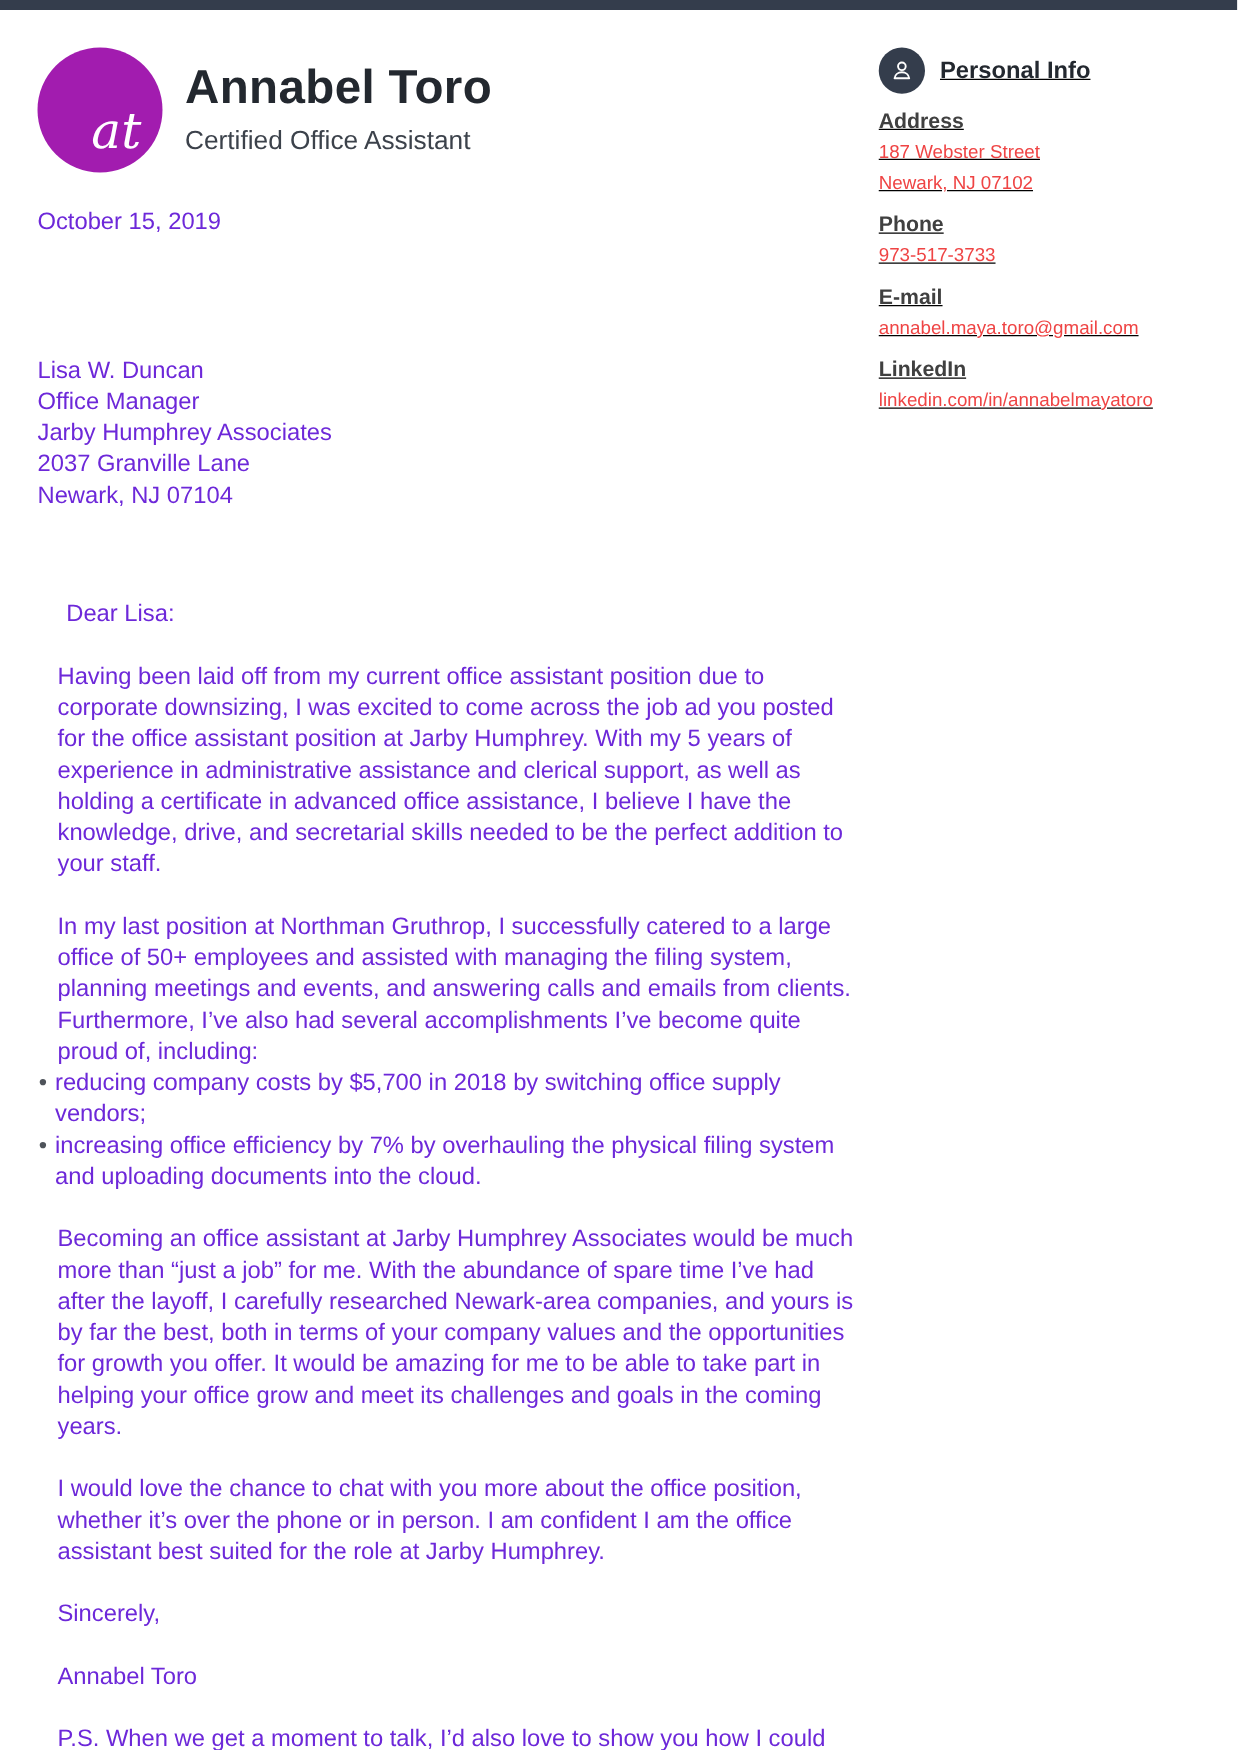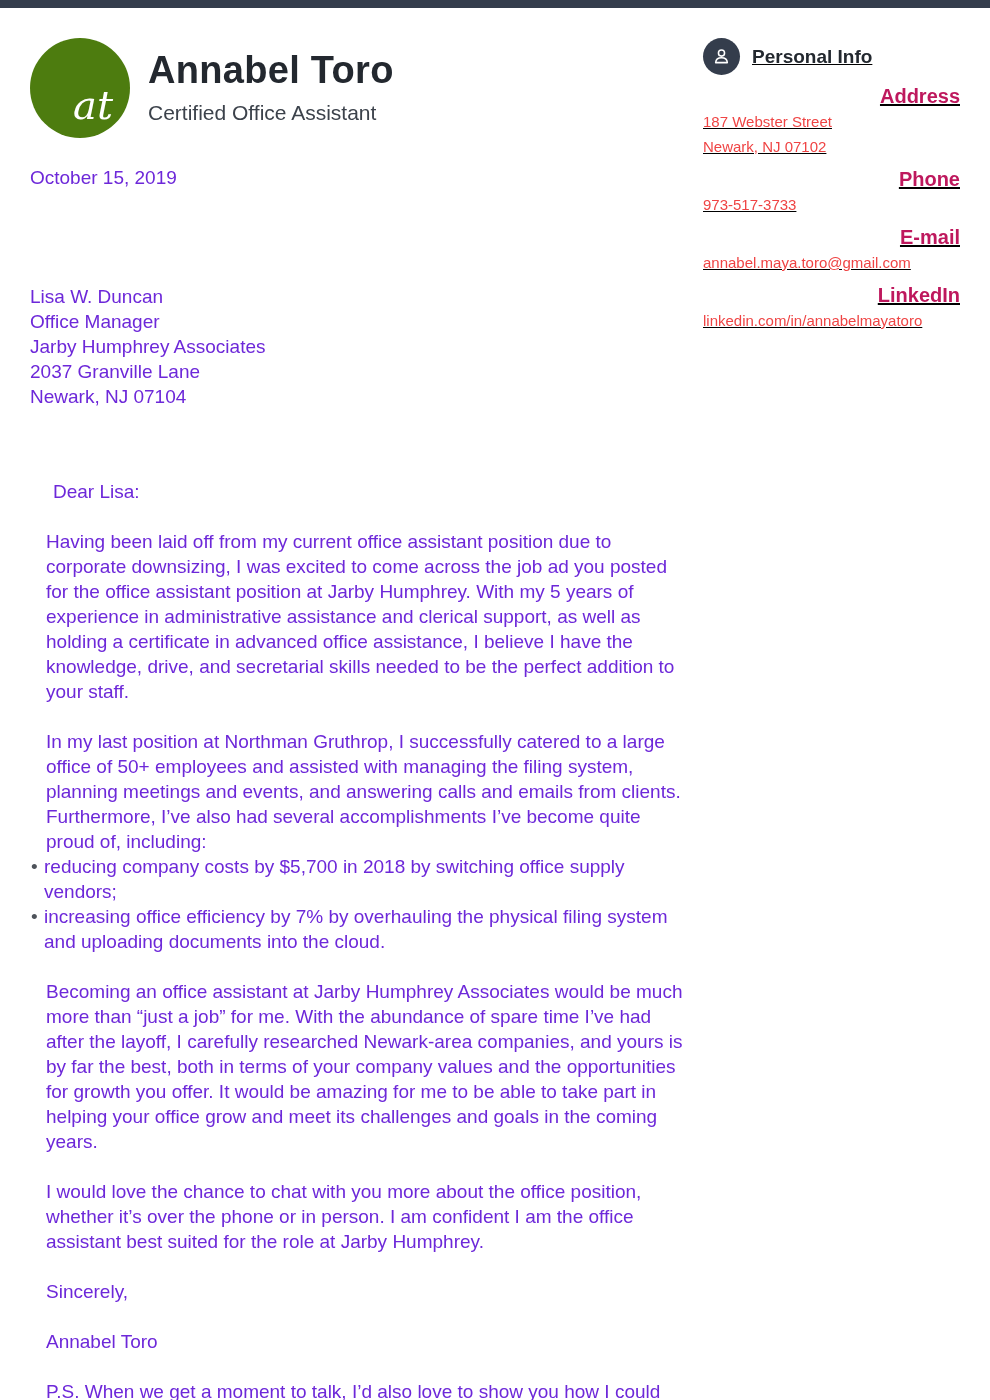--- a/index.html
+++ b/index.html
@@ -13,21 +13,21 @@
   }
   .topbar { height: 8px; width: 100%; background: #343d4c; }
   .content { display: flex; padding: 30px 30px 0 30px; box-sizing: border-box; }
 
   
   .main { flex: 0 0 655px; width: 655px; }
   .id-header { display: flex; }
   .avatar {
     flex: 0 0 100px; width: 100px; height: 100px;
     border-radius: 50%;
-    background: #4d7c0f;
+    background: #a21caf;
     position: relative;
   }
   .initials {
     position: absolute; right: 17px; bottom: 13px;
     color: #ffffff;
     font-family: "DejaVu Serif", "Liberation Serif", serif;
     font-style: italic;
     font-size: 40px; line-height: 1;
   }
   .id-text { margin-left: 18px; padding-top: 12px; }
@@ -51,21 +51,21 @@
   .sidebar-header { display: flex; align-items: center; }
   .icon-circle {
     flex: 0 0 37px; width: 37px; height: 37px; border-radius: 50%;
     background: #343d4c;
     display: flex; align-items: center; justify-content: center;
   }
   .icon-circle svg { width: 23px; height: 23px; display: block; }
   h2.sidebar-title { margin: 0 0 0 12px; font-size: 19px; font-weight: 700; color: #23282f; }
   .fields { margin-top: 9px; }
   .field { margin-top: 8px; }
-  .field-label { font-weight: 700; font-size: 20px; line-height: 25px; color: #be185d; text-align: right; }
+  .field-label { font-weight: 700; font-size: 17px; line-height: 25px; color: #404040; }
   .field-value { font-size: 15px; line-height: 25px; color: #ef4444; word-break: break-word; }
 </style>
 </head>
 <body>
 
 <div class="page">
   <div class="topbar"></div>
   <div class="content">
 
     <div class="main">

